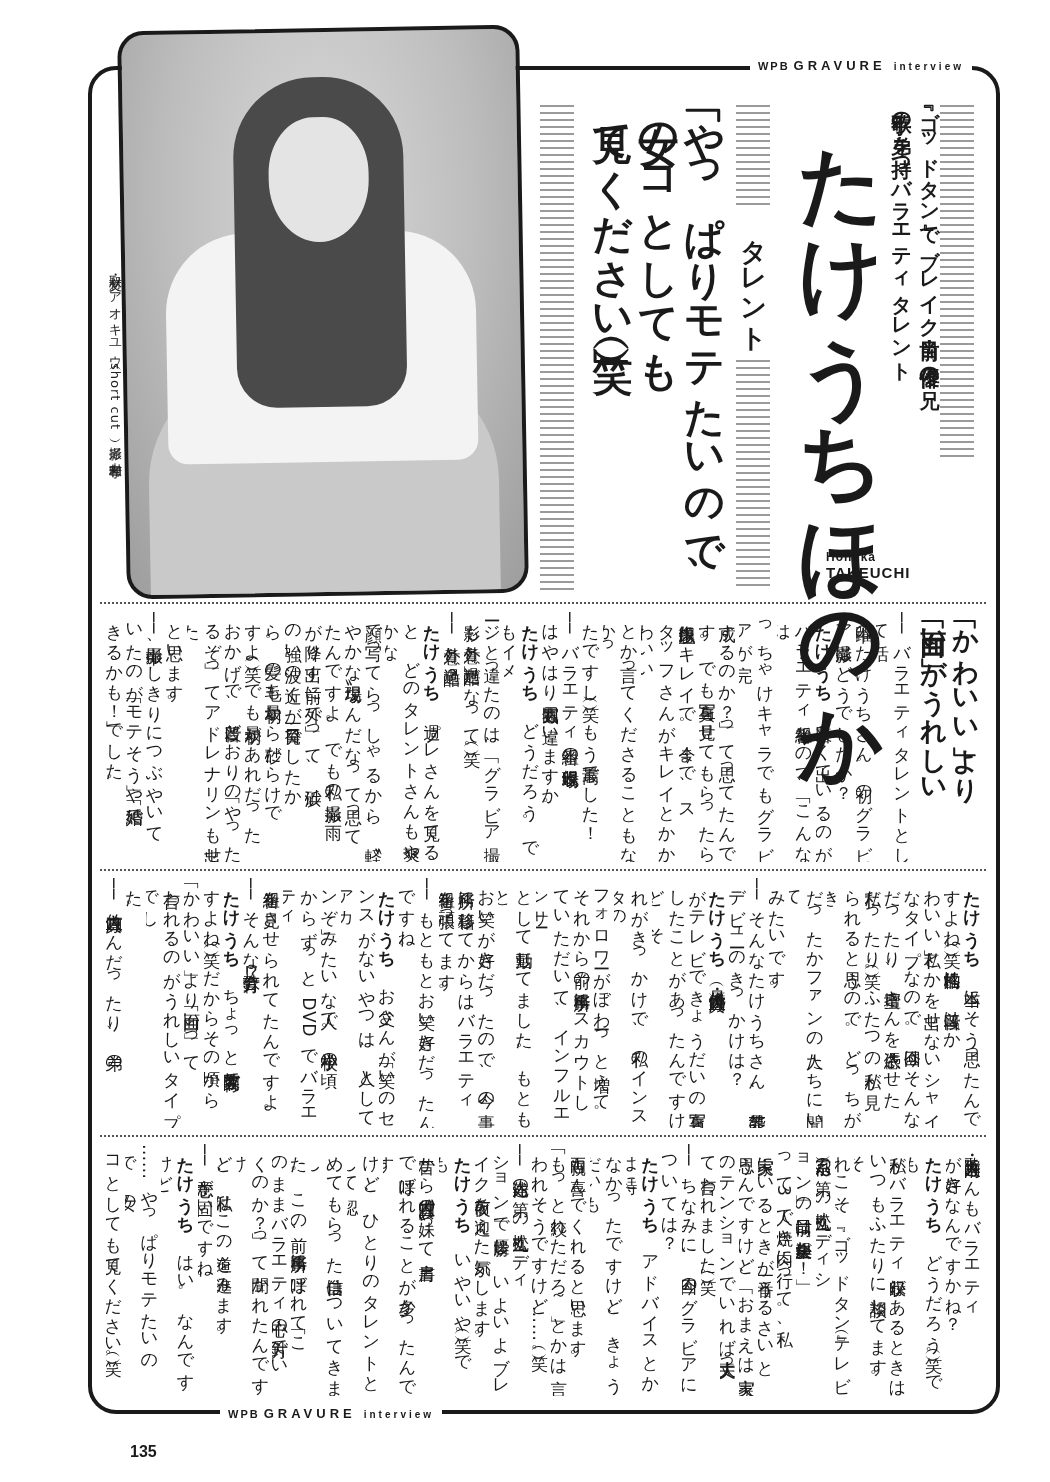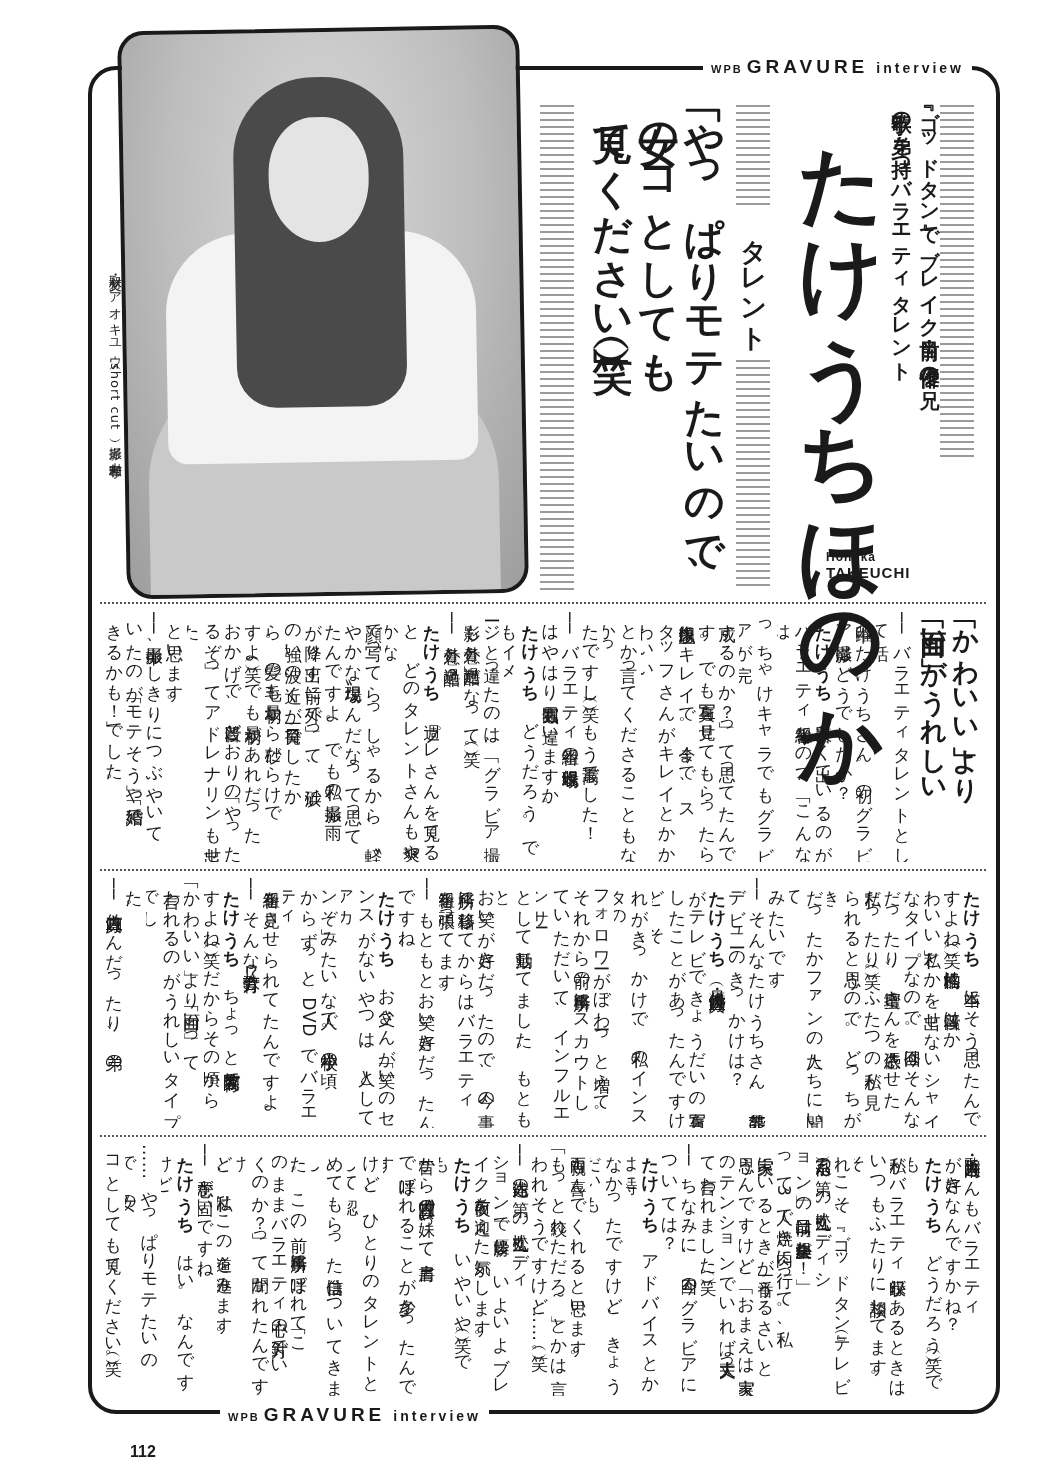--- a/index.html
+++ b/index.html
@@ -4,22 +4,22 @@
 <style>
   html, body { margin:0; padding:0; background:#fff; }
   body { width:1050px; height:1482px; position:relative; overflow:hidden;
          font-family:"DejaVu Sans", "Liberation Sans", sans-serif; color:#1a1a1a; }
 
   .frame { position:absolute; left:88px; top:66px; width:912px; height:1348px;
            border:4px solid #1a1a1a; border-radius:28px; box-sizing:border-box; }
   .band { position:absolute; background:#fff; padding:0 8px;
           font-family:"Liberation Sans", sans-serif; white-space:nowrap; line-height:1; }
   .band .wpb { font-size:11px; font-weight:bold; letter-spacing:2px;margin-top:14px; }
-  .band .grav { font-size:19px; font-weight:bold; letter-spacing:4px; margin-left:4px; }
-  .band .intv { font-size:14px; font-weight:bold; letter-spacing:3px; margin-left:8px; }
+  .band .grav { font-size:13px; font-weight:bold; letter-spacing:4px; margin-left:4px; }
+  .band .intv { font-size:10px; font-weight:bold; letter-spacing:3px; margin-left:8px; }
   .band-top { right:78px; top:57px; }
   .band-bottom { left:220px; top:1405px; }
 
   .photo { position:absolute; left:122px; top:28px; width:394px; height:560px;
            border:4px solid #1a1a1a; border-radius:26px; overflow:hidden;
            transform:rotate(-1deg);
            background:radial-gradient(ellipse at 50% 30%, #d9d9d9 0%, #bdbdbd 55%, #9d9d9d 100%); }
   .photo .hair { position:absolute; left:110px; top:45px; width:170px; height:330px;
            background:#4a4a4a; border-radius:80px 80px 40px 40px; }
   .photo .face { position:absolute; left:145px; top:85px; width:100px; height:125px;
@@ -213,13 +213,13 @@
     <div class="col">──意志が固いですね。</div>
     <div class="col"><span class="b">たけうち　</span><span>はい。なんですけど</span></div>
     <div class="col">……やっぱりモテたいので、女の</div>
     <div class="col">コとしても見てください（笑）。</div>
   </div>
 
 <div class="band band-bottom">
   <span class="wpb">WPB</span><span class="grav">GRAVURE</span><span class="intv">interview</span>
 </div>
 
-<div class="page-no">112</div>
+<div class="page-no">135</div>
 
 </body></html>

